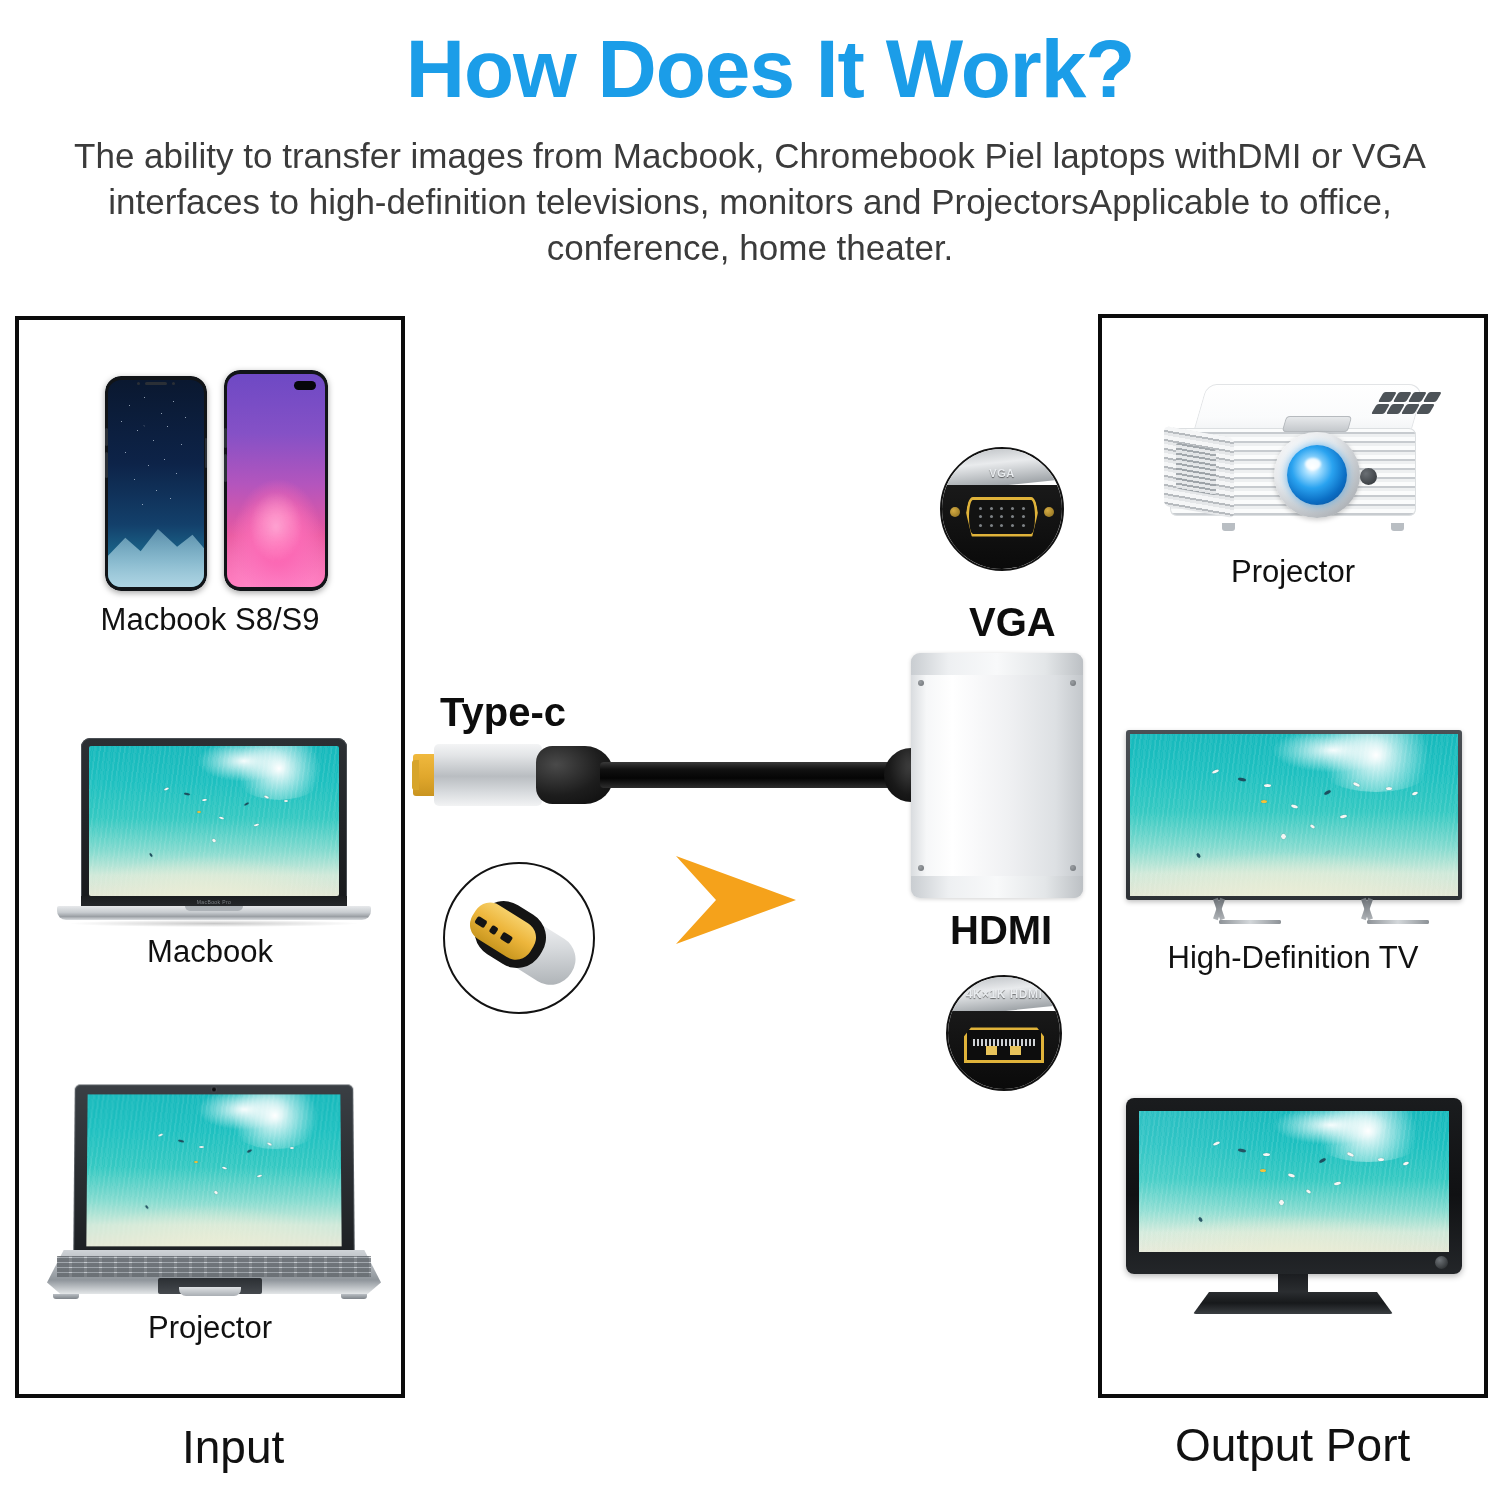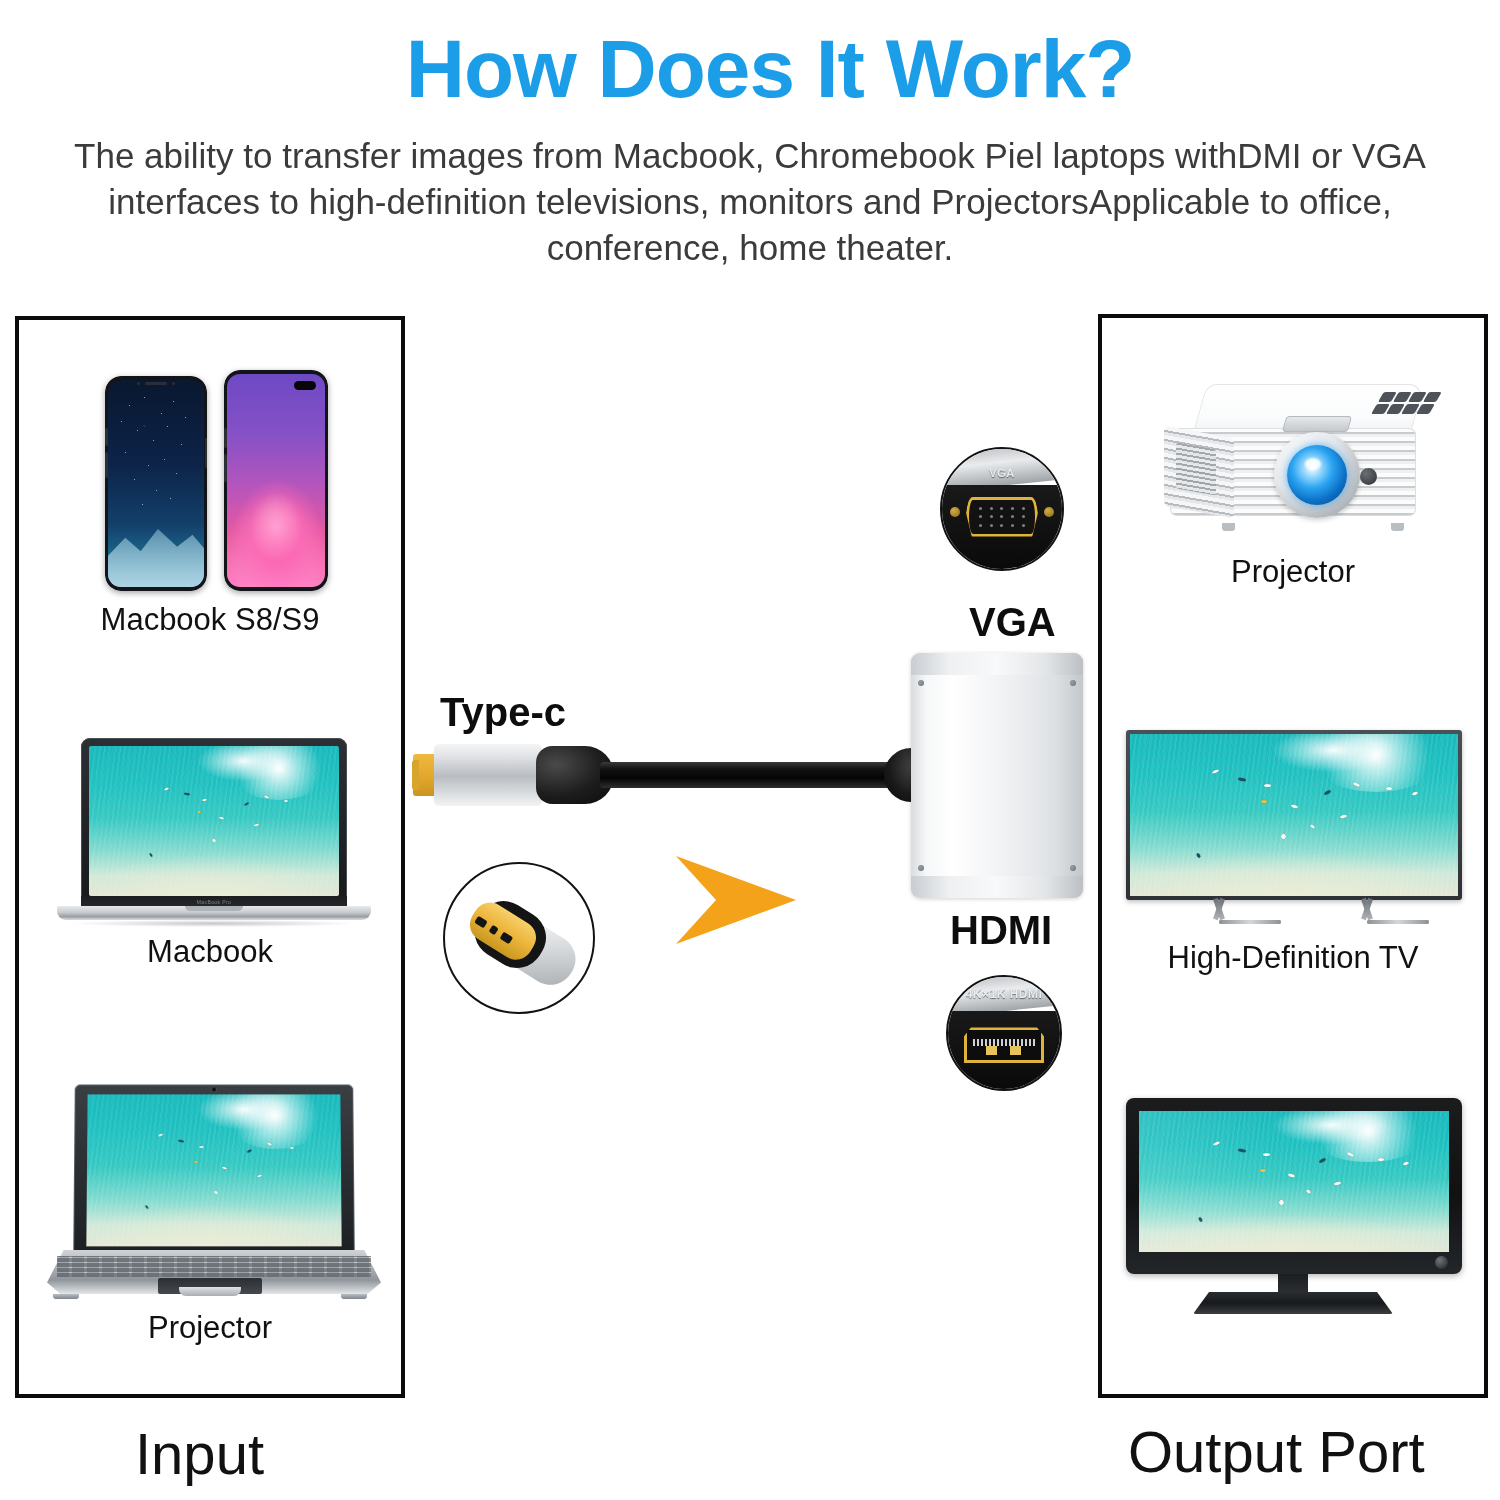--- a/index.html
+++ b/index.html
@@ -27,21 +27,21 @@
   }
 
   
   .panel {
     position: absolute; border: 4px solid #0b0b0b; background: #fff;
   }
   #panel-input  { left: 15px;   top: 316px; width: 390px;  height: 1082px; }
   #panel-output { left: 1098px; top: 314px; width: 390px;  height: 1084px; }
 
   .panel-caption {
-    position: absolute; font-size: 58px; color: #111; white-space: nowrap;
+    position: absolute; font-size: 46px; color: #111; white-space: nowrap; margin-left: 47px;
   }
   #caption-input  { left: 135px;  top: 1420px; }
   #caption-output { left: 1128px; top: 1418px; }
 
   .cell { position: absolute; width: 100%; text-align: center; }
   .cell-label {
     font-size: 31px; color: #111; white-space: nowrap;
     display: block; margin-top: 6px;
   }
 

